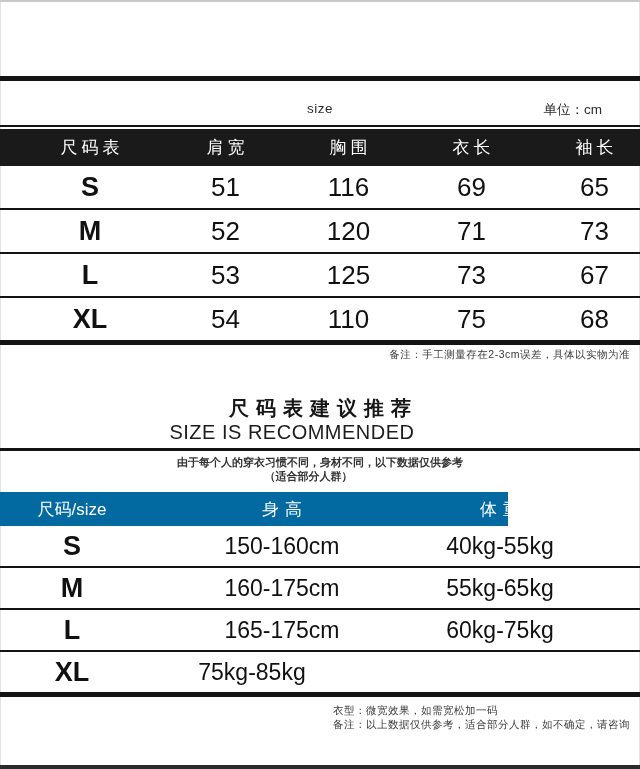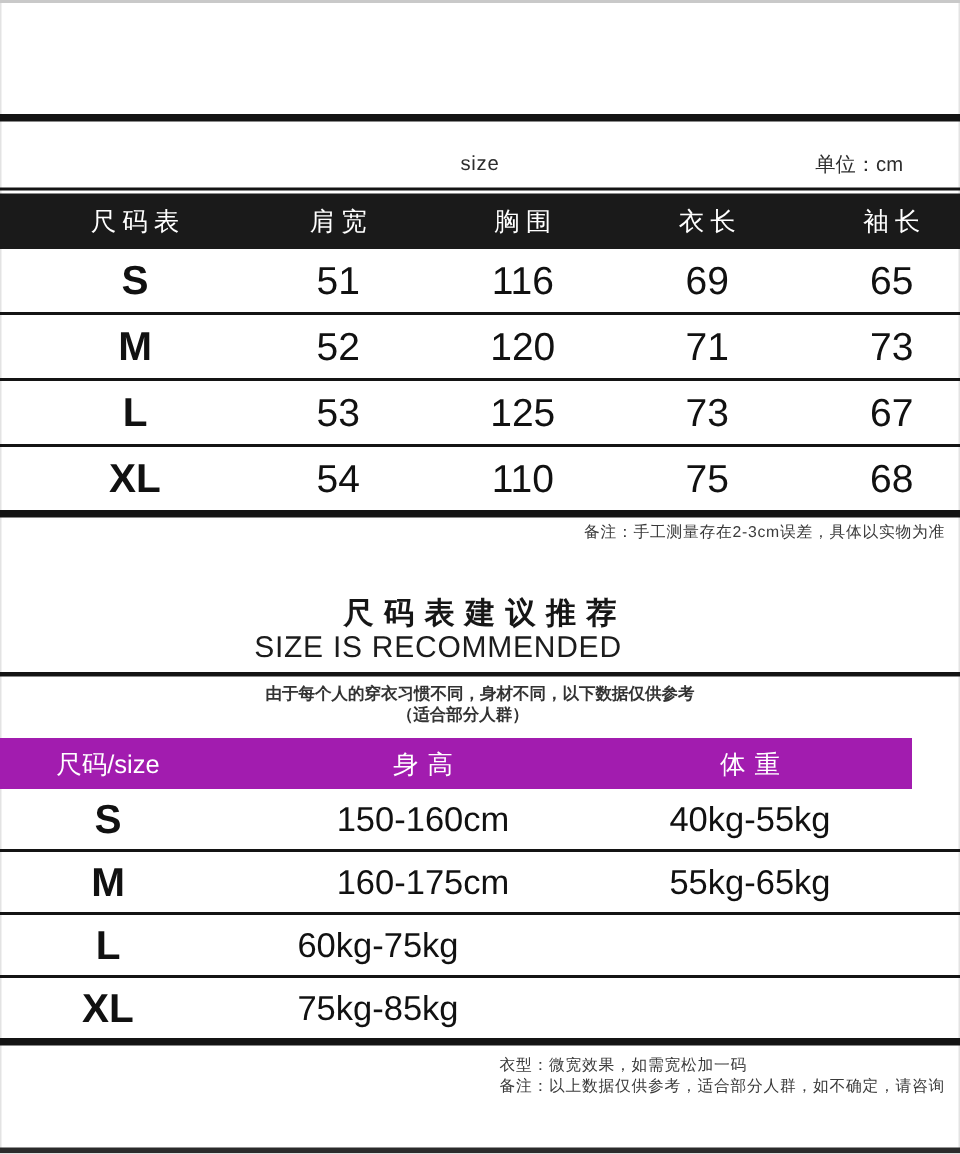--- a/index.html
+++ b/index.html
@@ -43,21 +43,21 @@
             font-size:20px;font-weight:bold;letter-spacing:7px;text-indent:7px;color:#161616;}
   .title-en{position:absolute;top:421px;left:0;width:584px;text-align:center;
             font-size:20px;letter-spacing:0.5px;color:#1c1c1c;}
   .sub-line1{position:absolute;top:455px;left:0;width:640px;text-align:center;
              font-size:11px;font-weight:bold;color:#333333;}
   .sub-line2{position:absolute;top:469px;left:0;width:617px;text-align:center;
              font-size:11px;font-weight:bold;color:#333333;}
 
   
   .t2-grid{display:grid;grid-template-columns:144px 276px 220px;align-items:center;}
-  .t2-bar{position:absolute;top:492px;left:0;width:608px;height:34px;background:#a21caf;color:#ffffff;}
+  .t2-bar{position:absolute;top:492px;left:0;width:508px;height:34px;background:#0369a1;color:#ffffff;}
   .t2-bar .hcell{text-align:center;font-size:17px;}
   .t2-bar .hcell.spaced{letter-spacing:6px;text-indent:6px;}
   .t2-rows{position:absolute;top:526px;left:0;width:640px;}
   .t2-row{height:40px;}
   .t2-row + .t2-row{border-top:2px solid #141414;}
   .t2-row .cell{text-align:center;font-size:23px;color:#111111;}
   .t2-row .cell.size{font-size:27px;font-weight:bold;}
   .shift-left{padding-right:60px;}
 
   
@@ -139,20 +139,21 @@
       <div class="cell">150-160cm</div>
       <div class="cell shift-left">40kg-55kg</div>
     </div>
     <div class="t2-row t2-grid">
       <div class="cell size">M</div>
       <div class="cell">160-175cm</div>
       <div class="cell shift-left">55kg-65kg</div>
     </div>
     <div class="t2-row t2-grid">
       <div class="cell size">L</div>
+      <div class="cell">165-175cm</div>
       <div class="cell shift-left">60kg-75kg</div>
     </div>
     <div class="t2-row t2-grid">
       <div class="cell size">XL</div>
       <div class="cell shift-left">75kg-85kg</div>
     </div>
   </div>
 
   <div class="rule rule-5"></div>
 

